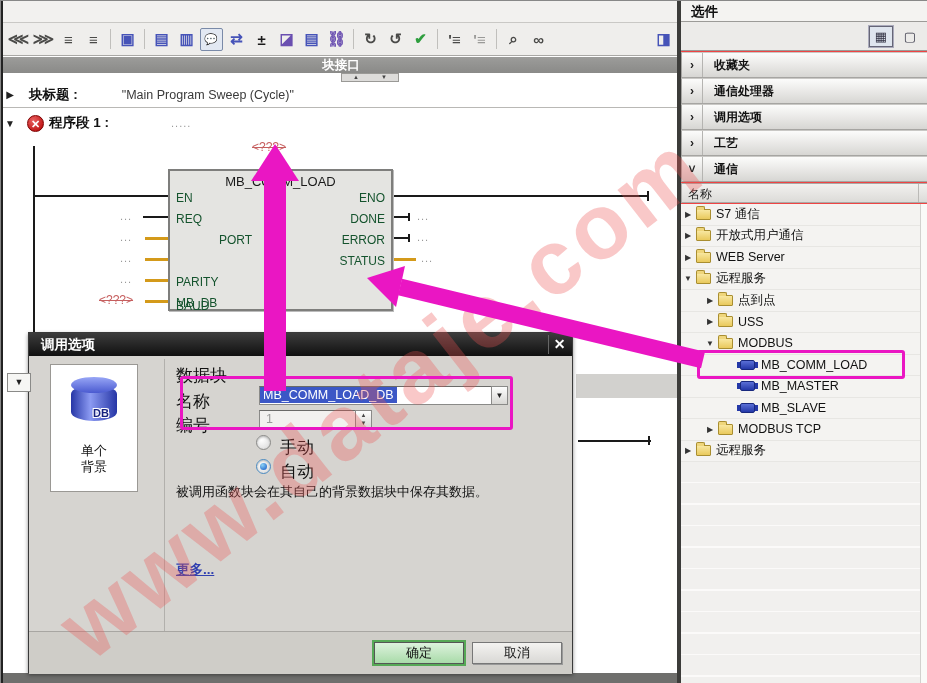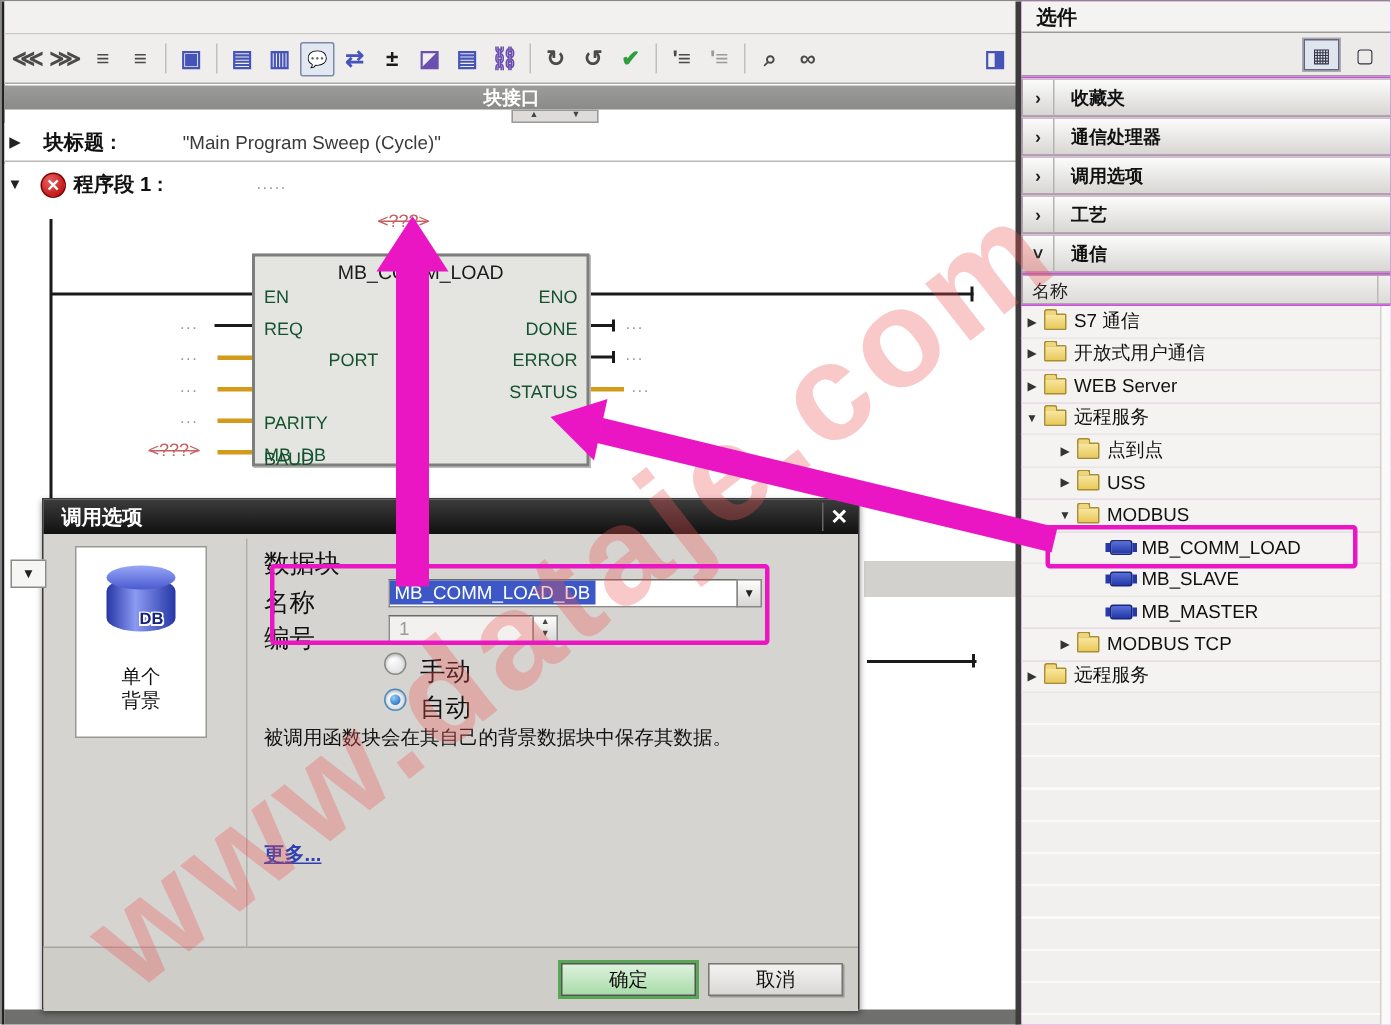--- a/index.html
+++ b/index.html
@@ -72,21 +72,21 @@
   .radio.on::after { content:""; position:absolute; left:3px; top:3px; width:7px; height:7px; border-radius:50%; background:radial-gradient(circle at 35% 30%,#8ed2f6,#1256c4); }
   .dlg-desc { position:absolute; left:147px; top:150px; width:400px; font-size:13px; color:#111; }
   .more-link { position:absolute; left:147px; top:228px; font-size:13.5px; color:#3040b0; text-decoration:underline; font-weight:bold; cursor:pointer;text-align:center; }
   .dlg-footer { position:absolute; left:0; top:298px; width:100%; height:43px; background:#cfcdc8; border-top:1px solid #a8a6a2; }
   .btn { position:absolute; top:10px; width:90px; height:22px; font-size:13px; color:#111; text-align:center; line-height:20px; cursor:pointer; }
   .btn.ok { left:345px; background:linear-gradient(#ddf2dd,#a9dba9); border:1px solid #555; outline:2px solid #56a856; }
   .btn.cancel { left:443px; background:linear-gradient(#f4f3f1,#d9d8d5); border:1px solid #777; box-shadow:1px 1px 0 #999; }
 
   
   .splitter { position:absolute; left:676px; top:0; width:4px; height:683px; background:#3c3c3a; }
-  #panel { position:absolute; left:680px; top:0; width:247px; height:683px; background:#d946ef; }
+  #panel { position:absolute; left:680px; top:0; width:247px; height:683px; background:#ef4444; }
   .p-title { height:21px; background:#f4f3f1; border-bottom:1px solid #9c9b98; font-size:13.5px; font-weight:bold; color:#111; padding:2px 0 0 10px; }
   .p-toolbar { height:29px; background:#eceBe9; background:#ecebe9; border-bottom:1px solid #9c9b98; display:flex; align-items:center; justify-content:flex-end; padding-right:6px; gap:5px; }
   .p-tbi { width:24px; height:21px; border:1px solid transparent; display:flex; align-items:center; justify-content:center; font-size:13px; color:#334; cursor:pointer; }
   .p-tbi.sel { border:1px solid #667; background:#dfe5ee; box-shadow:0 0 0 1px #aab; }
   .sections { position:absolute; left:0; top:51px; width:247px; }
   .sect { height:26px; background:linear-gradient(#fcfcfb,#d7d6d3); border:1px solid #a6a5a2; border-top-color:#c9c8c5; display:flex; align-items:center; cursor:pointer; }
   .sect .chev { width:21px; text-align:center; font-size:12px; font-weight:bold; color:#222; border-right:1px solid #b5b4b1; align-self:stretch; line-height:25px; }
   .sect .s-lab { font-size:12px; font-weight:bold; color:#111; margin-left:11px; }
   .namehdr { position:absolute; left:0; top:182px; width:247px; height:20px; background:linear-gradient(#f2f1ef,#dcdbd8); border:1px solid #aaa9a6; font-size:12px; color:#222; padding:2px 0 0 6px; }
   .namehdr .hdiv { position:absolute; right:8px; top:0; width:1px; height:100%; background:#bbbab7; }
@@ -332,26 +332,26 @@
           <span>MODBUS</span>
         </div>
         <div class="trow" style="padding-left: 46px;">
           <span class="t-arrow"></span>
           <span class="blockicon"></span>
           <span>MB_COMM_LOAD</span>
         </div>
         <div class="trow" style="padding-left: 46px;">
           <span class="t-arrow"></span>
           <span class="blockicon"></span>
-          <span>MB_SLAVE</span>
+          <span>MB_MASTER</span>
         </div>
         <div class="trow" style="padding-left: 46px;">
           <span class="t-arrow"></span>
           <span class="blockicon"></span>
-          <span>MB_MASTER</span>
+          <span>MB_SLAVE</span>
         </div>
         <div class="trow" style="padding-left: 24px;">
           <span class="t-arrow">▶</span>
           <span class="folder"></span>
           <span>MODBUS TCP</span>
         </div>
         <div class="trow" style="padding-left: 2px;">
           <span class="t-arrow">▶</span>
           <span class="folder"></span>
           <span>远程服务</span>

